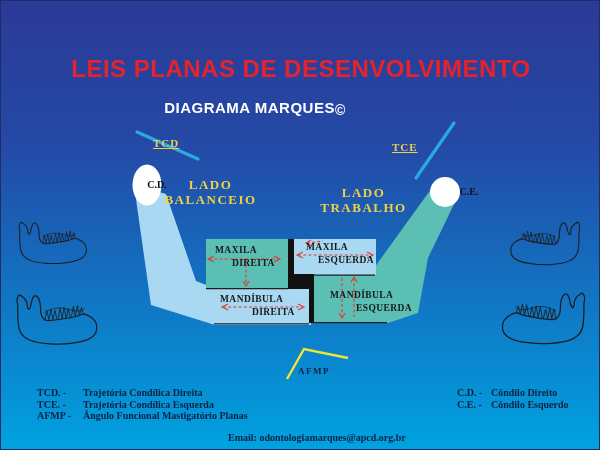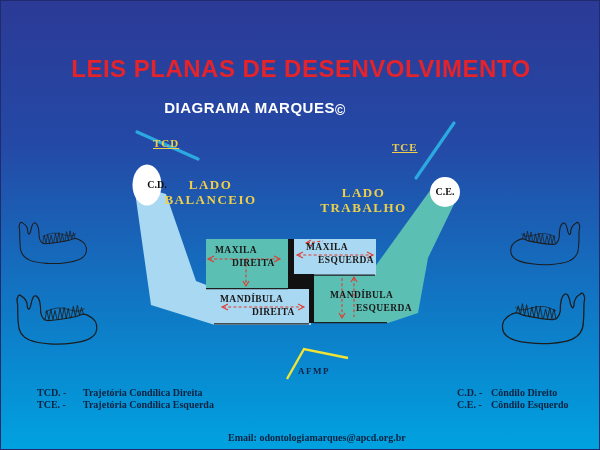--- a/index.html
+++ b/index.html
@@ -119,21 +119,21 @@
   <div class="abs ylabel lado" style="left:157px;top:176px;width:105px;">
     <div>LADO</div>
     <div>BALANCEIO</div>
   </div>
   <div class="abs ylabel lado" style="left:310px;top:184px;width:105px;">
     <div>LADO</div>
     <div>TRABALHO</div>
   </div>
 
   <div class="abs cond" style="left:140px;top:178px;width:32px;">C.D.</div>
-  <div class="abs cond" style="left:428px;top:185px;width:32px;">C.E.</div>
+  <div class="abs cond" style="left:452px;top:185px;width:32px;">C.E.</div>
 
   <div class="abs box-label" style="left:205px;top:243px;width:82px;">
     <div style="padding-left:9px;">MAXILA</div>
     <div style="padding-left:26px;">DIREITA</div>
   </div>
   <div class="abs box-label" style="left:293px;top:240px;width:83px;">
     <div style="padding-left:12px;">MAXILA</div>
     <div style="padding-left:24px;">ESQUERDA</div>
   </div>
   <div class="abs box-label" style="left:213px;top:292px;width:95px;">
@@ -149,20 +149,24 @@
 
   <div class="abs legend" style="left:36px;top:386px;">
     <div class="legend-row">
       <span class="abbr-l">TCD. -</span>
       <span>Trajetória Condílica Direita</span>
     </div>
     <div class="legend-row">
       <span class="abbr-l">TCE. -</span>
       <span>Trajetória Condílica Esquerda</span>
     </div>
+    <div class="legend-row">
+      <span class="abbr-l">AFMP -</span>
+      <span>Ângulo Funcional Mastigatório Planas</span>
+    </div>
   </div>
 
   <div class="abs email" style="left:227px;top:431px;">Email: odontologiamarques@apcd.org.br</div>
 
   <div class="abs legend" style="left:456px;top:386px;">
     <div class="legend-row">
       <span class="abbr-r">C.D. -</span>
       <span>Côndilo Direito</span>
     </div>
     <div class="legend-row">

